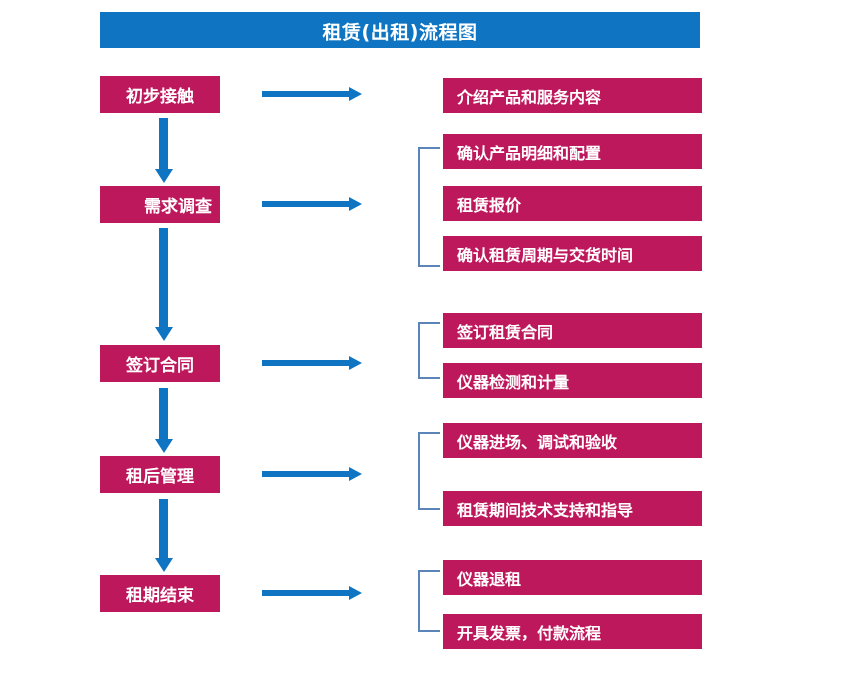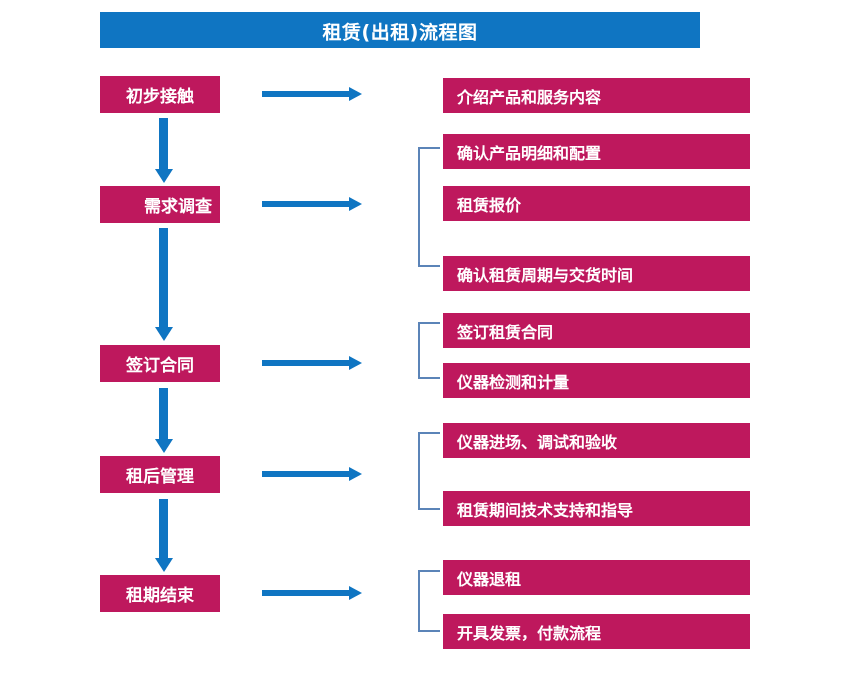--- a/index.html
+++ b/index.html
@@ -48,21 +48,21 @@
     white-space: nowrap;
   }
   .node.stage {
     width: 120px;
     height: 37px;
     justify-content: center;
     font-size: 17px;
   }
   .node.detail {
     left: 443px;
-    width: 307px;
+    width: 259px;
     height: 35px;
     justify-content: flex-start;
     padding-left: 14px;
     font-size: 16px;
   }
 
   
   .arrow-down {
     position: absolute;
     width: 9px;
@@ -151,21 +151,21 @@
 
   <div class="node detail" style="top: 78px;">
     <span>介绍产品和服务内容</span>
   </div>
   <div class="node detail" style="top: 134px;">
     <span>确认产品明细和配置</span>
   </div>
   <div class="node detail" style="top: 186px; font-family: Liberation Serif, serif;">
     <span>租赁报价</span>
   </div>
-  <div class="node detail" style="top: 256px;">
+  <div class="node detail" style="top: 236px;">
     <span>确认租赁周期与交货时间</span>
   </div>
   <div class="node detail" style="top: 313px;">
     <span>签订租赁合同</span>
   </div>
   <div class="node detail" style="top: 363px;">
     <span>仪器检测和计量</span>
   </div>
   <div class="node detail" style="top: 423px; text-align: right;">
     <span>仪器进场、调试和验收</span>

